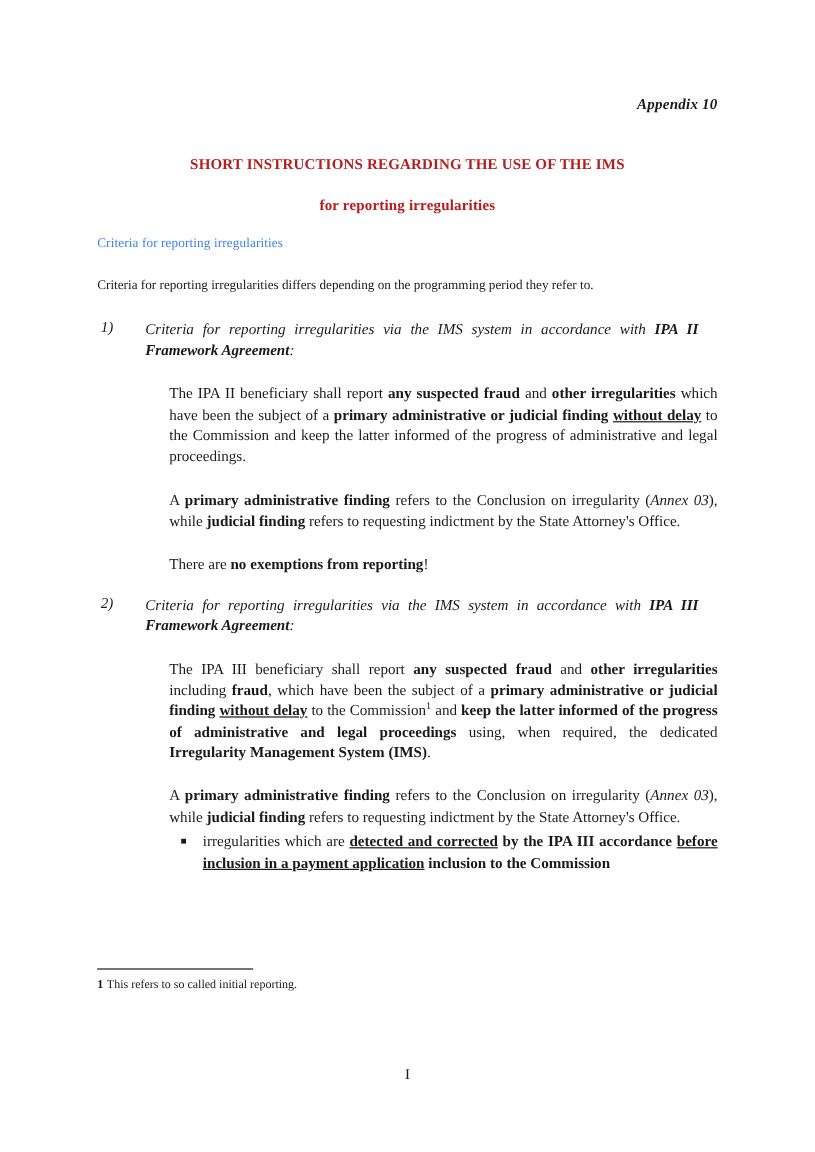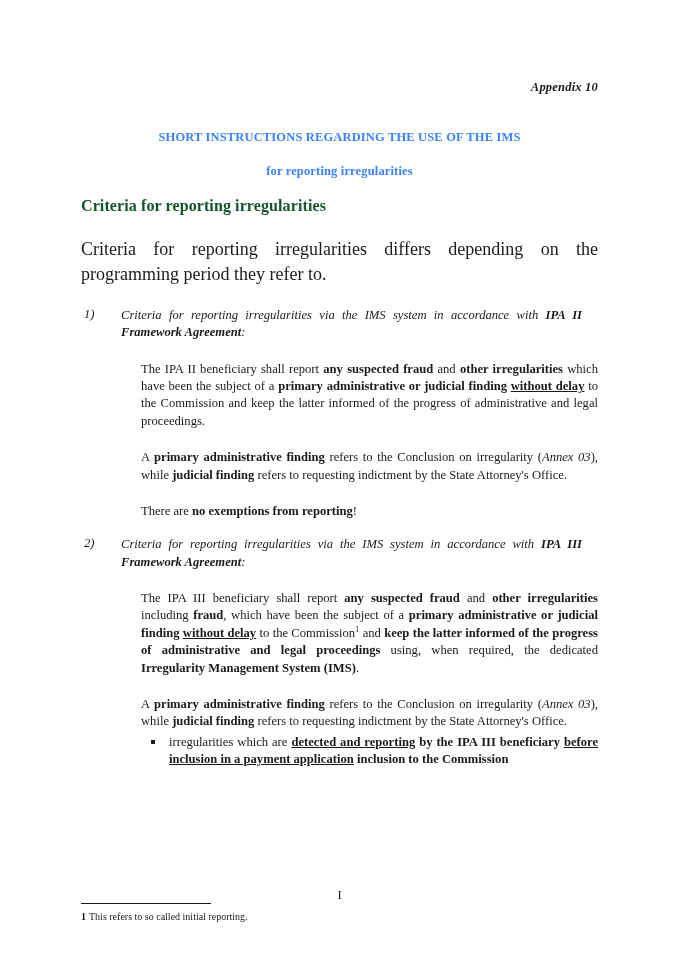--- a/index.html
+++ b/index.html
@@ -37,42 +37,42 @@
   .content {
     position: absolute;
     left: 81px;
     top: 130px;
     width: 517px;
   }
 
   h1.doc-title {
     font-size: 12.5px;
     font-weight: bold;
-    color: #3b82f6;
+    color: #b91c1c;
     text-align: center;
     margin: 0 0 0 0;
     letter-spacing: .15px;
     line-height: 1.25;
   }
   h1.doc-title .sub {
     display: block;
     text-align: center;
     margin-top: 18px;
   }
 
   h2.section-title {
-    font-size: 16px;
-    font-weight: bold;
-    color: #14532d;
+    font-size: 11px;
+    font-weight: normal;
+    color: #3b82f6;
     margin: 18px 0 0 0;
     letter-spacing: .1px;
   }
 
   p.body-text {
-    font-size: 18px;
+    font-size: 11px;
     line-height: 1.38;
     text-align: justify;
     margin: 22px 0 0 0;
   }
 
   
   ol.crit-list {
     list-style: none;
     margin: 20px 0 0 0;
     padding: 0;
@@ -139,21 +139,21 @@
     width: 4px;
     height: 4px;
     background: #1a1a1a;
     display: block;
   }
 
   
   .footnote-area {
     position: absolute;
     left: 81px;
-    top: 903px;
+    top: 807px;
     width: 517px;
   }
   .footnote-rule {
     width: 130px;
     height: 0;
     border-top: 1.4px solid #1a1a1a;
     margin: 0 0 6px 0;
   }
   .footnote-text {
     font-size: 10px;
@@ -209,21 +209,21 @@
         <p class="li-head"><span>Criteria for reporting irregularities via the IMS system in accordance with </span><b>IPA III Framework Agreement</b><span>:</span></p>
 
         <div class="sub-block">
           <p><span>The IPA III beneficiary shall report </span><b>any suspected fraud</b><span> and </span><b>other irregularities</b><span> including </span><b>fraud</b><span>, which have been the subject of a </span><b>primary administrative or judicial finding</b><span> </span><span class="bu">without delay</span><span> to the Commission</span><sup>1</sup><span> and </span><b>keep the latter informed of the progress of administrative and legal proceedings</b><span> using, when required, the dedicated </span><b>Irregularity Management System (IMS)</b><span>.</span></p>
 
           <p><span>A </span><b>primary administrative finding</b><span> refers to the Conclusion on irregularity (</span><i>Annex 03</i><span>), while </span><b>judicial finding</b><span> refers to requesting indictment by the State Attorney's Office.</span></p>
 
 
           <ul class="exempt-list">
             <li>
-              <span class="sq"></span><span>irregularities which are </span><span class="bu">detected and reporting</span><span> </span><b>by the IPA III beneficiary </b><span class="bu">before inclusion in a payment application</span><b> inclusion to the Commission</b>
+              <span class="sq"></span><span>irregularities which are </span><span class="bu">detected and corrected</span><span> </span><b>by the IPA III accordance </b><span class="bu">before inclusion in a payment application</span><b> inclusion to the Commission</b>
             </li>
           </ul>
         </div>
       </li>
 
     </ol>
   </div>
 
   <div class="footnote-area">
     <div class="footnote-rule"></div>

